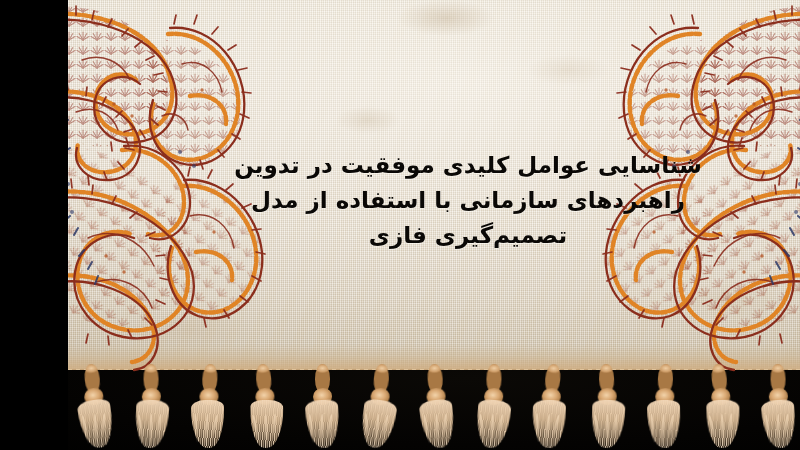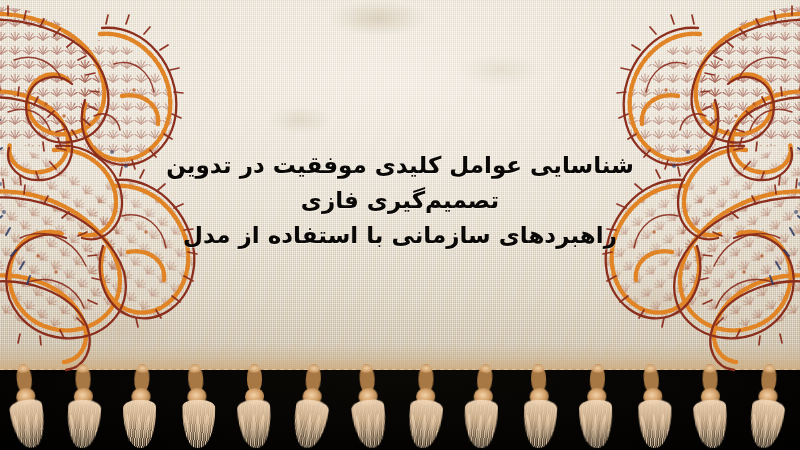--- a/index.html
+++ b/index.html
@@ -1,21 +1,21 @@
 <!DOCTYPE html>
 <html lang="fa" dir="rtl"><head>
 <meta charset="utf-8">
 <title>Pateh Textile Title Slide</title>
 <style>
   html,body{margin:0;padding:0;background:#000;}
   *{box-sizing:border-box;}
 
   .stage{
     position:relative;
-    width:800px;height:450px;
+    width:732px;height:450px;
     overflow:hidden;
     background:#000;
     font-family:"DejaVu Sans","Liberation Sans",sans-serif;
   }
 
   
   .fabric{
     position:absolute;left:0;top:0;width:800px;height:376px;
     background-color:#ded3c0;
     background-image:
@@ -339,22 +339,22 @@
             <circle cx="62" cy="272" r="1.7"></circle>
           <circle cx="140" cy="90" r="1.7"></circle>
             <circle cx="152" cy="232" r="1.7"></circle>
         </g>
       </g>
     </svg>
   </div>
 
   <div class="title-block">
     <div class="title-line">شناسایی عوامل کلیدی موفقیت در تدوین</div>
+    <div class="title-line">راهبردهای سازمانی با استفاده از مدل</div>
     <div class="title-line">تصمیم‌گیری فازی</div>
-    <div class="title-line">راهبردهای سازمانی با استفاده از مدل</div>
   </div>
 
   <div class="fringe">
       <div class="tassel" style="left: 6px; transform: rotate(-5deg);">
         <div class="knot"></div>
         <div class="knot2"></div>
         <div class="skirt"></div>
         <div class="wisp" style="left:8px;transform:rotate(-7deg)"></div>
         <div class="wisp" style="left:18px;height:36px;transform:rotate(2deg)"></div>
         <div class="wisp" style="left:26px;height:26px;transform:rotate(9deg)"></div>

